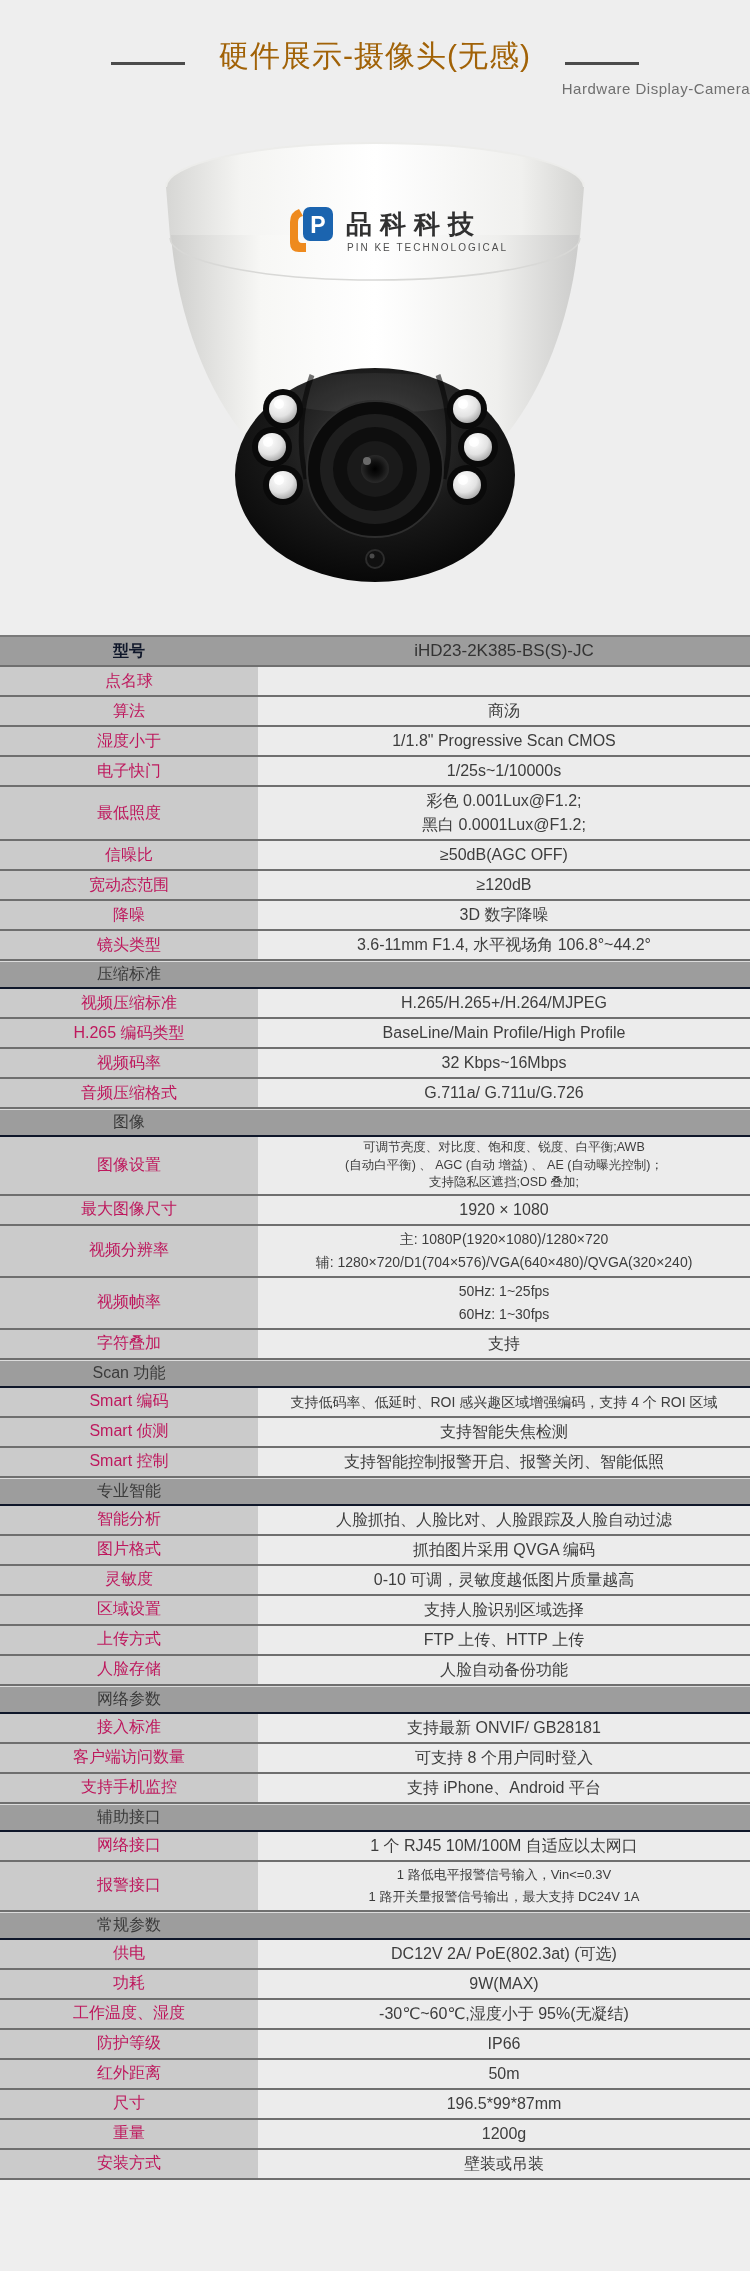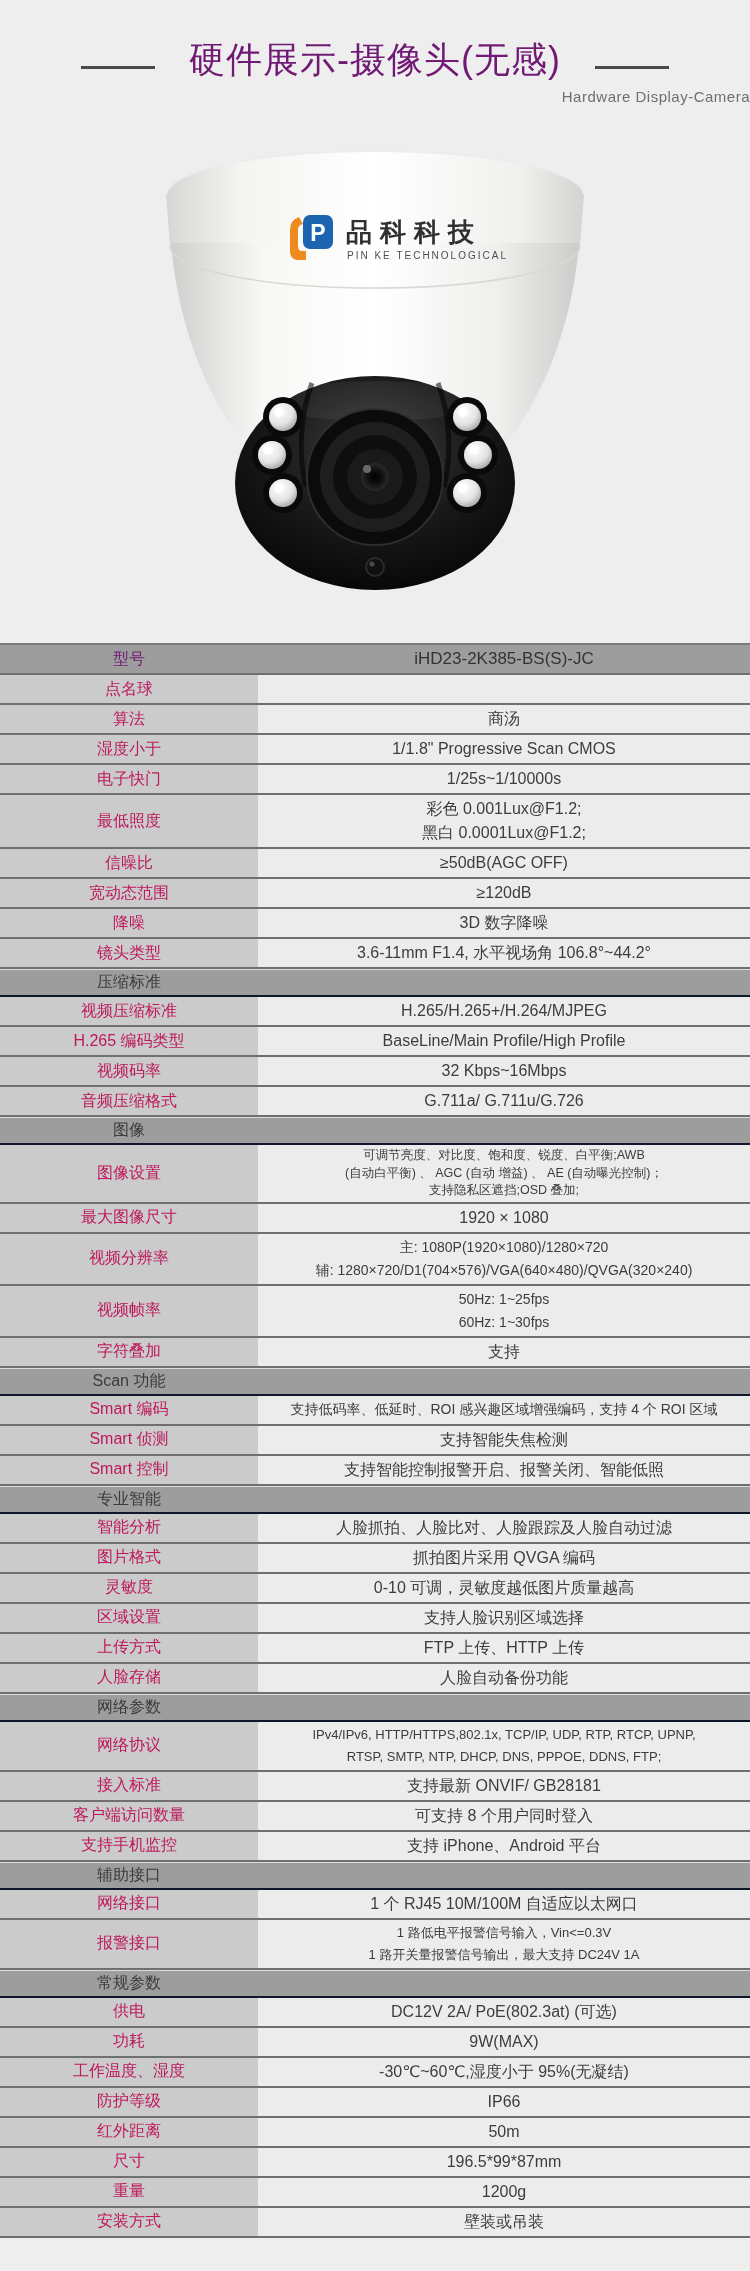--- a/index.html
+++ b/index.html
@@ -3,35 +3,35 @@
 <meta charset="utf-8">
 <style>
   html,body{margin:0;padding:0;}
   body{background:#eeeeee;font-family:"Liberation Sans","DejaVu Sans",sans-serif;}
   .page{width:750px;height:2271px;margin:0 auto;background:#eeeeee;overflow:hidden;}
 
   
   .header{padding-top:36px;}
   .title-row{display:flex;align-items:center;justify-content:center;gap:34px;}
   .hline{width:74px;height:3px;background:#4b4b4b;margin-top:14px;}
-  .page-title{font-size:36px;color:#701a75;letter-spacing:1px;font-weight:500;}
+  .page-title{font-size:30px;color:#a16207;letter-spacing:1px;font-weight:500;}
   .page-subtitle{text-align:right;font-size:15px;color:#6f6f6f;margin-top:3px;letter-spacing:.5px;}
 
   
   .camera-figure{width:750px;height:532px;margin-bottom:6px;}
 
   
   .spec-table{width:750px;border-top:2px solid #7a7a7a;}
   .row{display:flex;border-bottom:2px solid #6f6f6f;background:#ececec;min-height:28px;}
   .row .label{flex:0 0 258px;width:258px;display:flex;align-items:center;justify-content:center;
       background:#cbcbcb;font-size:16px;color:#be185d;text-align:center;padding:1px 4px;box-sizing:border-box;}
-  .row .value{flex:1;display:flex;flex-direction:column;align-items:center;justify-content:flex-start;
+  .row .value{flex:1;display:flex;flex-direction:column;align-items:center;justify-content:flex-end;
       text-align:center;font-size:16px;line-height:24px;color:#3d3d3d;padding:2px 10px;box-sizing:border-box;}
   .row.model{background:#9d9d9d;}
-  .row.model .label{background:transparent;color:#701a75;}
+  .row.model .label{background:transparent;color:#0f172a;font-weight:bold;}
   .row.model .value{font-size:17px;color:#333333;}
   .row.section{background:#9d9d9d;border-bottom:2px solid #0f172a;border-top:1px solid #dcdcdc;min-height:25px;}
   .row.section .label{background:transparent;color:#3b3b3b;}
   .row.size-m .value{font-size:14px;line-height:23px;}
   .row.size-s .value{font-size:13px;line-height:22px;}
   .row.size-xs .value{font-size:12.5px;line-height:17.5px;}
 </style>
 </head>
 <body>
 
@@ -341,27 +341,20 @@
       <div class="row">
     <div class="label">人脸存储</div>
     <div class="value">
           <div>人脸自动备份功能</div>
         </div>
   </div>
       <div class="row section">
     <div class="label">网络参数</div>
 
   </div>
-      <div class="row size-s">
-    <div class="label">网络协议</div>
-    <div class="value">
-          <div>IPv4/IPv6, HTTP/HTTPS,802.1x, TCP/IP, UDP, RTP, RTCP, UPNP,</div>
-          <div>RTSP, SMTP, NTP, DHCP, DNS, PPPOE, DDNS, FTP;</div>
-        </div>
-  </div>
       <div class="row">
     <div class="label">接入标准</div>
     <div class="value">
           <div>支持最新 ONVIF/ GB28181</div>
         </div>
   </div>
       <div class="row">
     <div class="label">客户端访问数量</div>
     <div class="value">
           <div>可支持 8 个用户同时登入</div>

